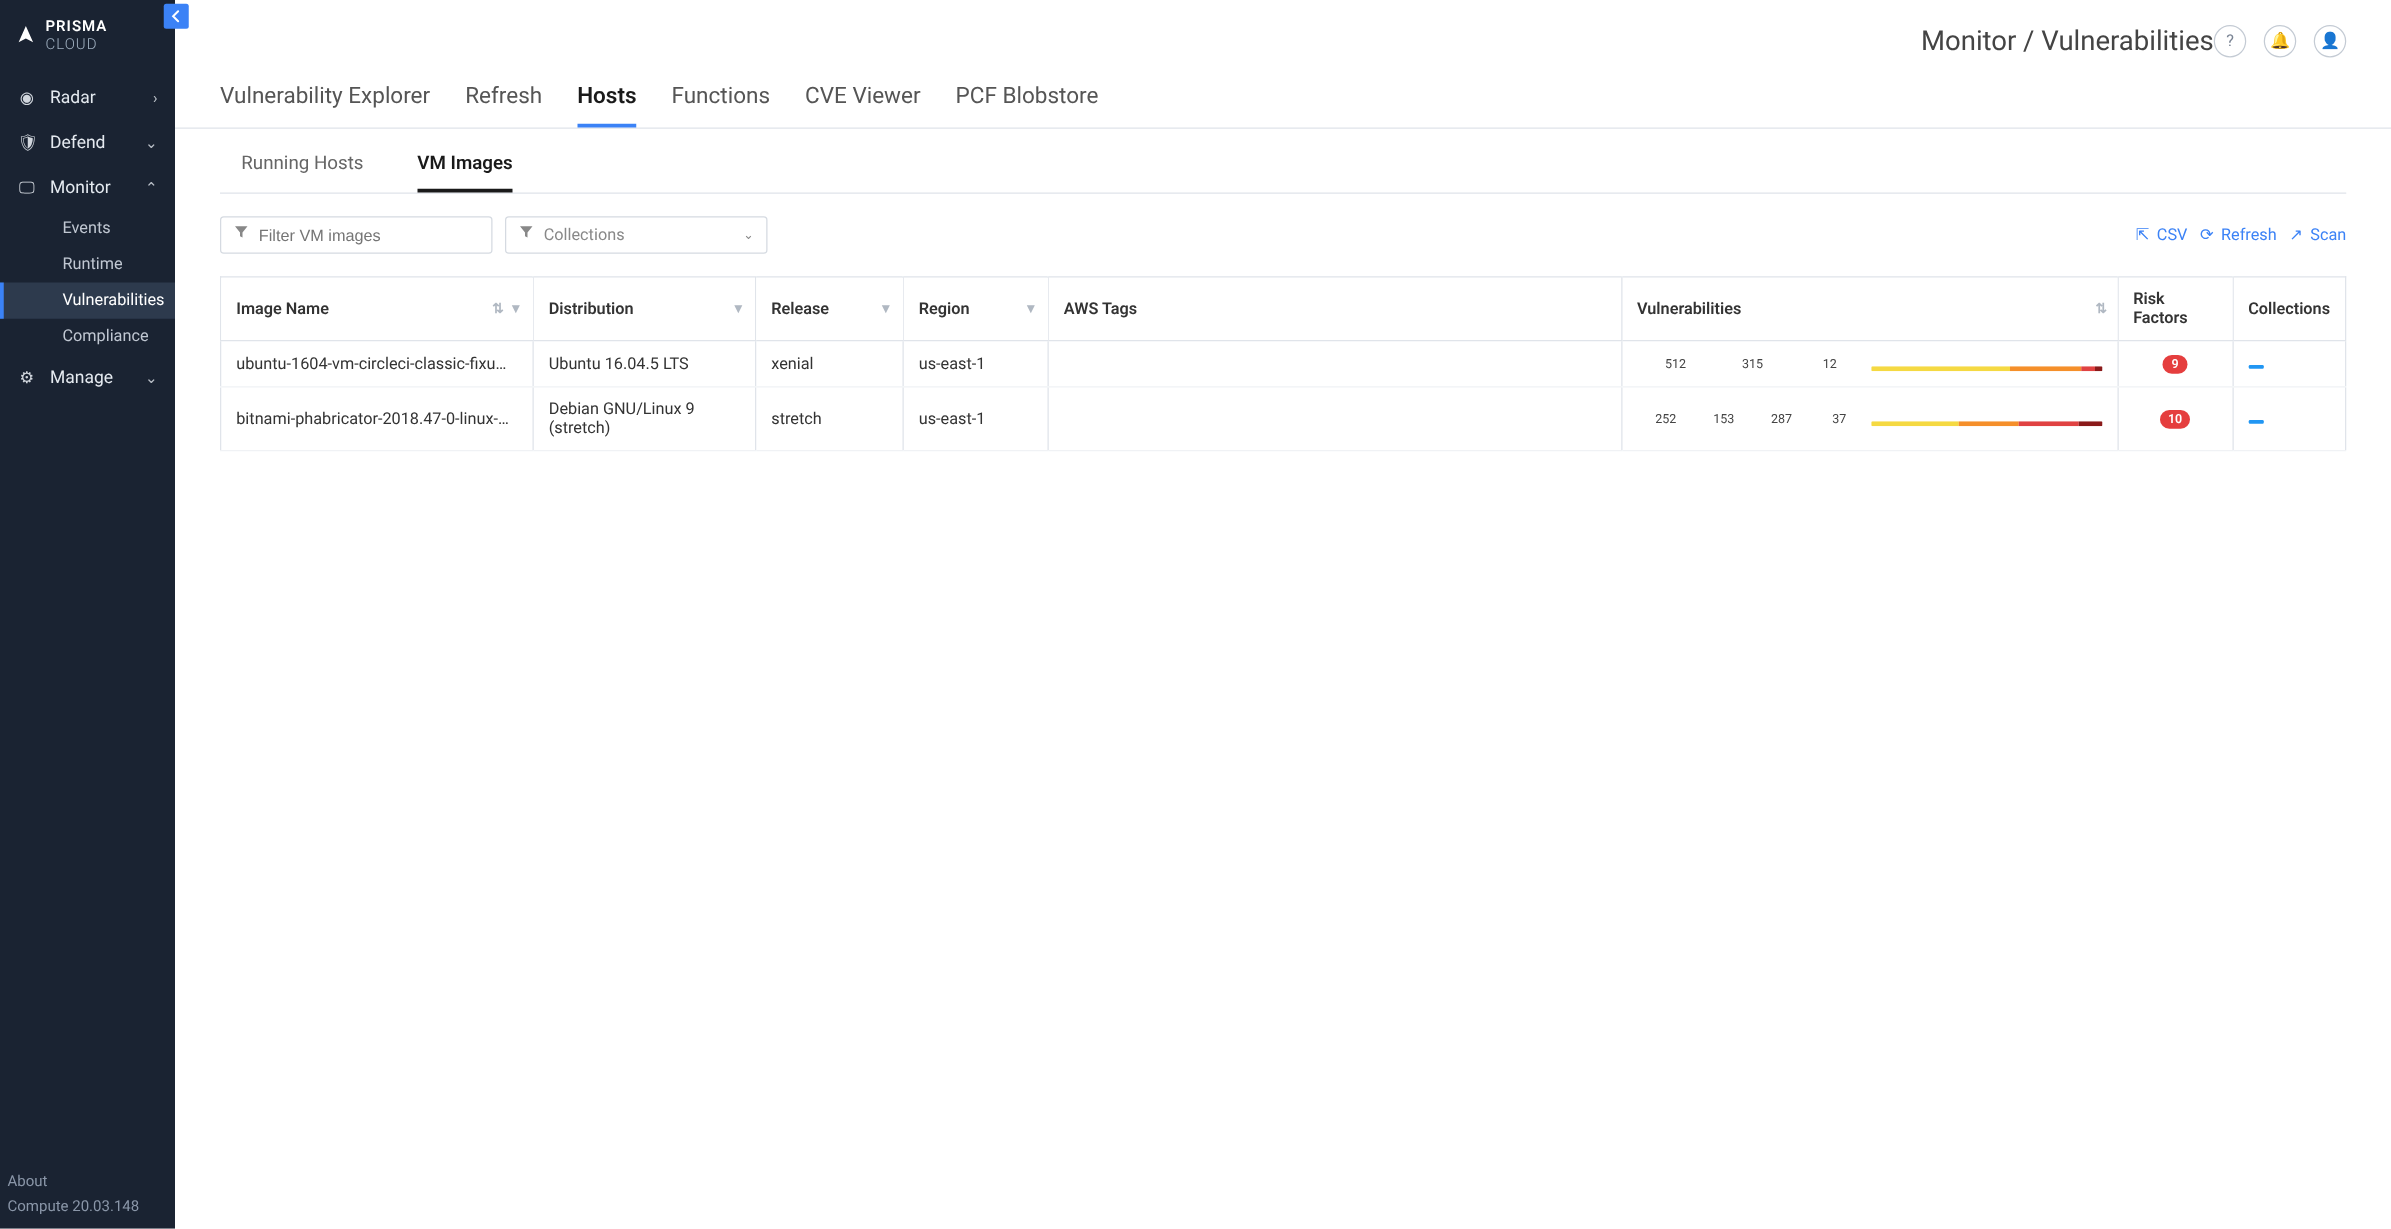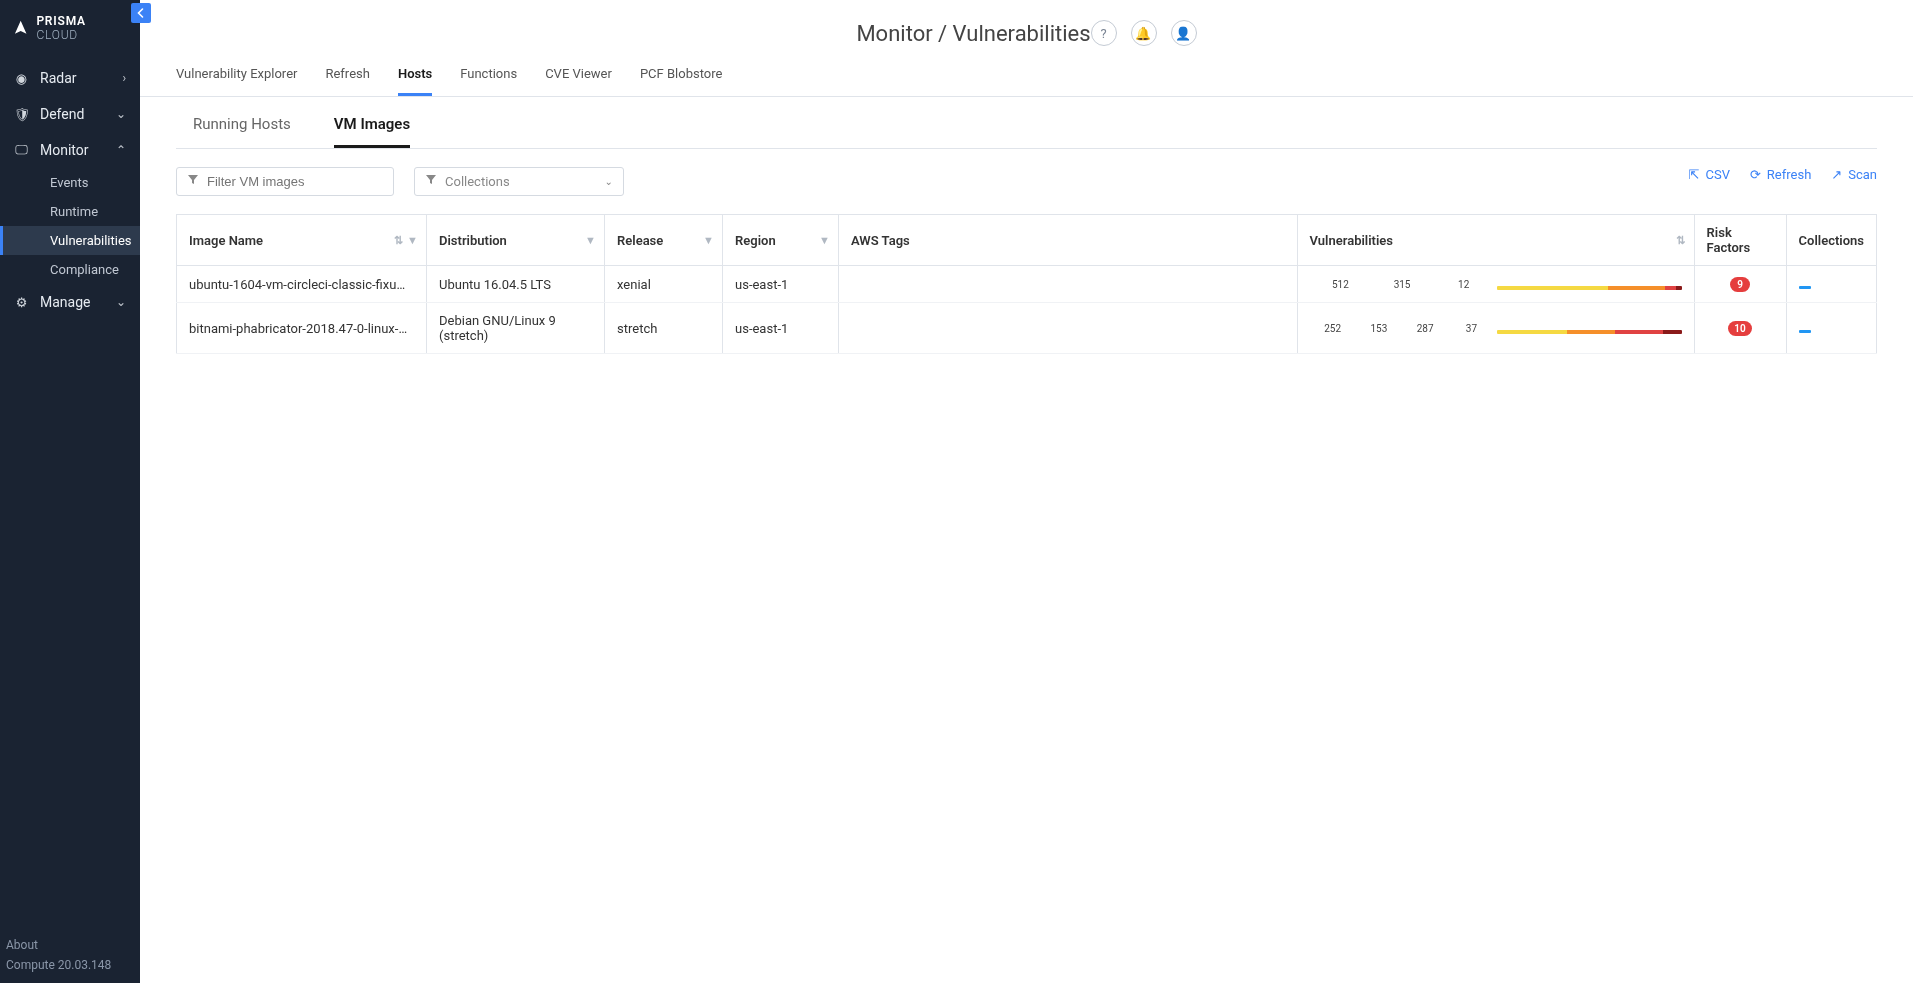--- a/index.html
+++ b/index.html
@@ -17,34 +17,34 @@
 .nav-icon { width: 15px; text-align: center; font-size: 13px; opacity: 0.9; }
 .nav-expand { margin-left: auto; font-size: 12px; opacity: 0.8; }
 .nav-sub { padding: 7px 14px 7px 50px; cursor: pointer; color: #c0c7d2; font-size: 13px; }
 .nav-sub.active { background: #2d3a4d; color: #fff; border-left: 3px solid #3b82f6; padding-left: 47px; }
 .sidebar-footer { padding: 8px 6px; font-size: 12px; color: #8a96a8; }
 .sidebar-footer div { padding: 3px 0; }
 
 
 .main { flex: 1; display: flex; flex-direction: column; overflow: auto; background: #fff; }
 .header { padding: 20px 36px 0; border-bottom: 1px solid #e0e4ea; }
-.header-row { display: flex; align-items: center; justify-content: center; }
+.header-row { display: flex; align-items: center; justify-content: flex-end; }
 .page-title { font-size: 22px; font-weight: 400; color: #444; }
 .header-icons { display: flex; gap: 14px; }
 .hdr-icon { width: 26px; height: 26px; border-radius: 50%; border: 1px solid #c4cbd4; display: flex; align-items: center; justify-content: center; color: #7a8494; cursor: pointer; font-size: 13px; }
 .tabs { display: flex; gap: 28px; margin-top: 20px; }
-.tab { padding: 0 0 12px; font-size: 13px; color: #555; cursor: pointer; border-bottom: 3px solid transparent; }
+.tab { padding: 0 0 12px; font-size: 18px; color: #555; cursor: pointer; border-bottom: 3px solid transparent; }
 .tab.active { color: #1a1a1a; font-weight: 600; border-bottom-color: #3b82f6; }
 
 .subheader { padding: 18px 36px 0; }
 .subtabs { display: flex; gap: 26px; border-bottom: 1px solid #e0e4ea; }
 .subtab { padding: 0 0 12px; font-size: 15px; color: #666; cursor: pointer; border-bottom: 3px solid transparent; margin-left: 17px; }
 .subtab.active { color: #1a1a1a; font-weight: 600; border-bottom-color: #1a1a1a; }
 
-.toolbar { padding: 18px 36px; display: flex; align-items: flex-start; gap: 20px; }
+.toolbar { padding: 18px 36px; display: flex; align-items: center; gap: 10px; }
 .filter-box { display: flex; align-items: center; border: 1px solid #d5dae1; border-radius: 3px; padding: 6px 10px; gap: 8px; background: #fff; min-width: 210px; }
 .filter-box input { border: none; outline: none; font-size: 13px; flex: 1; background: transparent; }
 .filter-box .placeholder { color: #888; font-size: 13px; flex: 1; }
 .filter-box .chev { margin-left: auto; color: #888; font-size: 10px; }
 .toolbar-spacer { flex: 1; }
 .toolbar-link { display: flex; align-items: center; gap: 6px; color: #3b82f6; font-size: 13px; cursor: pointer; }
 
 
 .table-wrap { padding: 0 36px; }
 table { width: 100%; border-collapse: collapse; border: 1px solid #e0e4ea; border-radius: 3px; }

